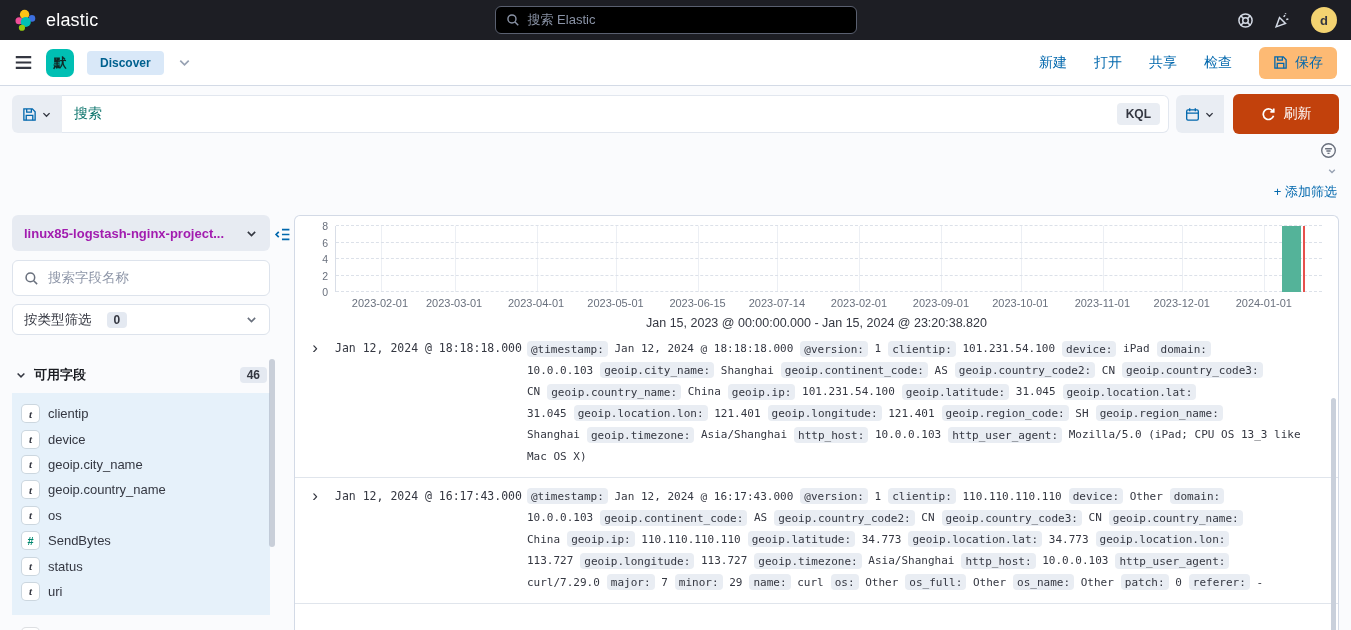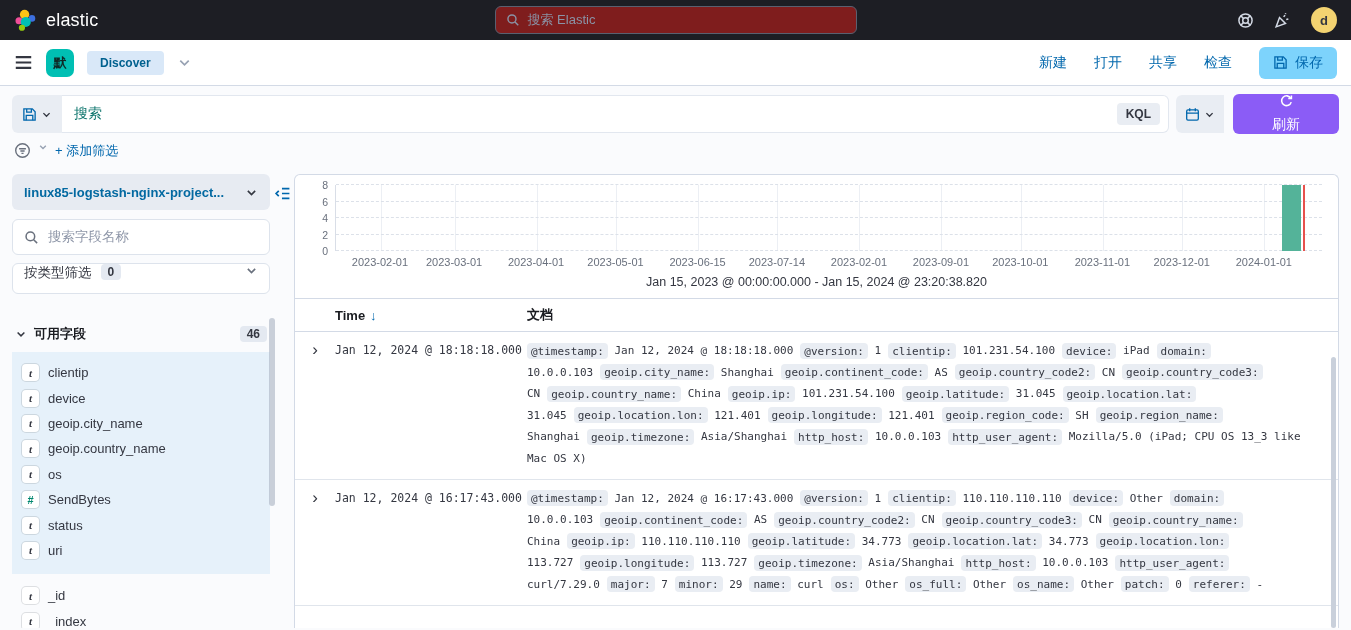--- a/index.html
+++ b/index.html
@@ -4,67 +4,67 @@
 <style>
   * { box-sizing: border-box; margin: 0; padding: 0; }
   html,body { width:1351px; height:630px; overflow:hidden; }
   body { font-family:"Liberation Sans",sans-serif; background:#FAFBFD; color:#343741; font-size:14px; }
   svg { display:block; }
 
   
   .topbar { height:40px; background:#1D1E24; display:flex; align-items:center; padding:0 14px; position:relative; }
   .brand { display:flex; align-items:center; gap:9px; color:#fff; font-size:18px; letter-spacing:.2px; }
   .global-search { position:absolute; left:50%; transform:translateX(-50%); width:362px; height:28px;
-    background:#7f1d1d; border:1px solid #5A6070; border-radius:6px; display:flex; align-items:center; gap:8px;
+    background:#000000; border:1px solid #5A6070; border-radius:6px; display:flex; align-items:center; gap:8px;
     padding:0 10px; color:#8A93A6; font-size:13px; }
   .top-icons { margin-left:auto; display:flex; align-items:center; gap:20px; color:#D4DAE5; }
   .avatar { width:26px; height:26px; border-radius:50%; background:#F3D371; color:#343741; font-size:13px; font-weight:700;
     display:flex; align-items:center; justify-content:center; }
 
   
   .navbar { height:46px; background:#fff; border-bottom:1px solid #D3DAE6; display:flex; align-items:center; padding:0 14px; gap:13px; }
   .menu-btn { color:#343741; cursor:pointer; }
   .space-badge { width:28px; height:28px; border-radius:7px; background:#00BFB3; color:#0E2926; font-size:13px; font-weight:700;
     display:flex; align-items:center; justify-content:center; }
   .crumb { background:#D9E8F8; color:#00618F; font-size:12px; font-weight:600; padding:5px 13px; border-radius:4px; }
   .crumb-caret { color:#98A2B3; }
   .nav-right { margin-left:auto; display:flex; align-items:center; gap:27px; }
   .toplink { color:#0067AD; font-size:14px; cursor:pointer; }
-  .save-btn { background:#7dd3fc; color:#0067AD; display:flex; align-items:center; gap:7px; padding:7px 14px; border-radius:6px; font-size:14px; }
+  .save-btn { background:#fdba74; color:#0067AD; display:flex; align-items:center; gap:7px; padding:7px 14px; border-radius:6px; font-size:14px; }
 
   
   .querybar { display:flex; align-items:center; padding:8px 12px 6px; }
   .sq-btn { width:50px; height:38px; background:#E9EDF3; border-radius:6px 0 0 6px; display:flex; align-items:center; justify-content:center; gap:4px; color:#0067AD; }
   .search-input { flex:1; height:38px; background:#fff; border:1px solid #E2E7EF; border-left:none; border-radius:0 6px 6px 0;
     display:flex; align-items:center; padding:0 8px 0 12px; }
   .q-placeholder { color:#0f766e; font-size:14px; }
   .kql-badge { margin-left:auto; background:#E9EDF3; border-radius:4px; padding:4px 9px; font-size:12px; font-weight:700; color:#343741; }
   .cal-btn { margin-left:7px; width:48px; height:38px; background:#E9EDF3; border-radius:6px 0 0 6px; display:flex; align-items:center; justify-content:center; gap:4px; color:#0067AD; }
   .date-box { width:358px; height:38px; background:#fff; border:1px solid #E2E7EF; border-left:none; border-radius:0 6px 6px 0;
     display:flex; align-items:center; padding:0 12px; font-size:14px; color:#343741; }
   .show-dates { margin-left:auto; color:#0067AD; font-size:14px; }
-  .refresh-btn { margin-left:9px; width:106px; height:40px; background:#8b5cf6; color:#fff; border:none; border-radius:6px;
-    display:flex; align-items:center; justify-content:center; gap:8px; font-size:14px; cursor:pointer;flex-direction:column; }
-
-  
-  .filterbar { display:flex; align-items:flex-start; gap:7px; padding:2px 14px 8px; color:#69707D; }
+  .refresh-btn { margin-left:9px; width:106px; height:40px; background:#c2410c; color:#fff; border:none; border-radius:6px;
+    display:flex; align-items:center; justify-content:center; gap:8px; font-size:14px; cursor:pointer; }
+
+  
+  .filterbar { display:flex; align-items:flex-end; gap:7px; padding:2px 14px 8px; color:#69707D;flex-direction:column; }
   .add-filter { color:#0067AD; font-size:13px; }
 
   
   .body-row { display:flex; padding:6px 12px 0; align-items:flex-start; height:460px; overflow:hidden; }
   .sidebar { width:258px; flex:0 0 258px; position:relative; }
   .collapse-col { width:24px; display:flex; justify-content:center; padding-top:11px; color:#0067AD; }
   .main-card { flex:1; background:#fff; border:1px solid #D3DAE6; border-bottom:none; border-radius:6px 6px 0 0; height:100%; overflow:hidden; position:relative; }
 
   
-  .index-btn { height:36px; background:#E7EBF2; border-radius:6px; display:flex; align-items:center; padding:0 12px; font-weight:700; font-size:13px; color:#0369a1; }
+  .index-btn { height:36px; background:#E7EBF2; border-radius:6px; display:flex; align-items:center; padding:0 12px; font-weight:700; font-size:13px; color:#a21caf; }
   .index-name { overflow:hidden; white-space:nowrap; text-overflow:ellipsis; flex:1; }
   .field-search { margin-top:9px; height:36px; background:#fff; border:1px solid #DDE3EC; border-radius:6px; display:flex; align-items:center; gap:9px; padding:0 11px; color:#69707D; }
   .fs-placeholder { color:#8E96A8; font-size:13.5px; }
-  .type-filter { margin-top:8px; height:31px; background:#fff; border:1px solid #DDE3EC; border-radius:6px; display:flex; align-items:flex-start; gap:9px; padding:0 11px; font-size:13.5px; color:#343741; }
+  .type-filter { margin-top:8px; height:31px; background:#fff; border:1px solid #DDE3EC; border-radius:6px; display:flex; align-items:center; gap:15px; padding:0 11px; font-size:13.5px; color:#343741; }
   .badge { background:#E4E9F1; border-radius:4px; padding:1px 7px; font-size:12px; font-weight:700; color:#343741; }
   .avail-row { margin-top:31px; display:flex; align-items:center; gap:7px; font-size:13px; font-weight:700; color:#1A1C21; padding:0 3px; }
   .avail-row .badge { margin-left:auto; }
   .popular-block { margin-top:9px; background:#E6F1FA; padding:8px 10px 11px; }
   .group-label { font-weight:700; font-size:12.5px; color:#343741; margin-bottom:5px; }
   .field-row { display:flex; align-items:center; gap:9px; height:25.4px; cursor:pointer; }
   .ficon { width:17px; height:17px; border-radius:4px; background:#fff; box-shadow:0 0 0 1px rgba(52,55,65,.14); font-size:11px;
     display:flex; align-items:center; justify-content:center; color:#343741; font-weight:700; font-family:"Liberation Serif",serif; font-style:italic; }
   .ficon.num { color:#00876F; font-style:normal; font-family:"Liberation Sans",sans-serif; }
   .fname { font-size:13px; color:#343741; }
@@ -336,28 +336,20 @@
           <div class="xlab" style="left: 53.0831%;">2023-02-01</div>
           <div class="xlab" style="left: 61.3941%;">2023-09-01</div>
           <div class="xlab" style="left: 69.437%;">2023-10-01</div>
           <div class="xlab" style="left: 77.748%;">2023-11-01</div>
           <div class="xlab" style="left: 85.7909%;">2023-12-01</div>
           <div class="xlab" style="left: 94.1019%;">2024-01-01</div>
         </div>
       <div class="caption">Jan 15, 2023 @ 00:00:00.000 - Jan 15, 2024 @ 23:20:38.820</div>
     </div>
 
-    <div class="tbl-head">
-      <div class="col-exp"></div>
-      <div class="col-time">
-        <span>Time</span>
-        <span class="sort-arrow">↓</span>
-      </div>
-      <div class="col-doc">文档</div>
-    </div>
     <div>
         <div class="doc-row">
           <button class="exp-btn">
             <span class="chev">›</span>
           </button>
           <div class="time-cell">Jan 12, 2024 @ 18:18:18.000</div>
           <div class="doc-cell"><span class="pair"><span class="k">@timestamp:</span> Jan 12, 2024 @ 18:18:18.000</span><span class="pair"><span class="k">@version:</span> 1</span><span class="pair"><span class="k">clientip:</span> 101.231.54.100</span><span class="pair"><span class="k">device:</span> iPad</span><span class="pair"><span class="k">domain:</span> 10.0.0.103</span><span class="pair"><span class="k">geoip.city_name:</span> Shanghai</span><span class="pair"><span class="k">geoip.continent_code:</span> AS</span><span class="pair"><span class="k">geoip.country_code2:</span> CN</span><span class="pair"><span class="k">geoip.country_code3:</span> CN</span><span class="pair"><span class="k">geoip.country_name:</span> China</span><span class="pair"><span class="k">geoip.ip:</span> 101.231.54.100</span><span class="pair"><span class="k">geoip.latitude:</span> 31.045</span><span class="pair"><span class="k">geoip.location.lat:</span> 31.045</span><span class="pair"><span class="k">geoip.location.lon:</span> 121.401</span><span class="pair"><span class="k">geoip.longitude:</span> 121.401</span><span class="pair"><span class="k">geoip.region_code:</span> SH</span><span class="pair"><span class="k">geoip.region_name:</span> Shanghai</span><span class="pair"><span class="k">geoip.timezone:</span> Asia/Shanghai</span><span class="pair"><span class="k">http_host:</span> 10.0.0.103</span><span class="pair"><span class="k">http_user_agent:</span> Mozilla/5.0 (iPad; CPU OS 13_3 like Mac OS X)</span></div>
         </div>
         <div class="doc-row">
           <button class="exp-btn">

